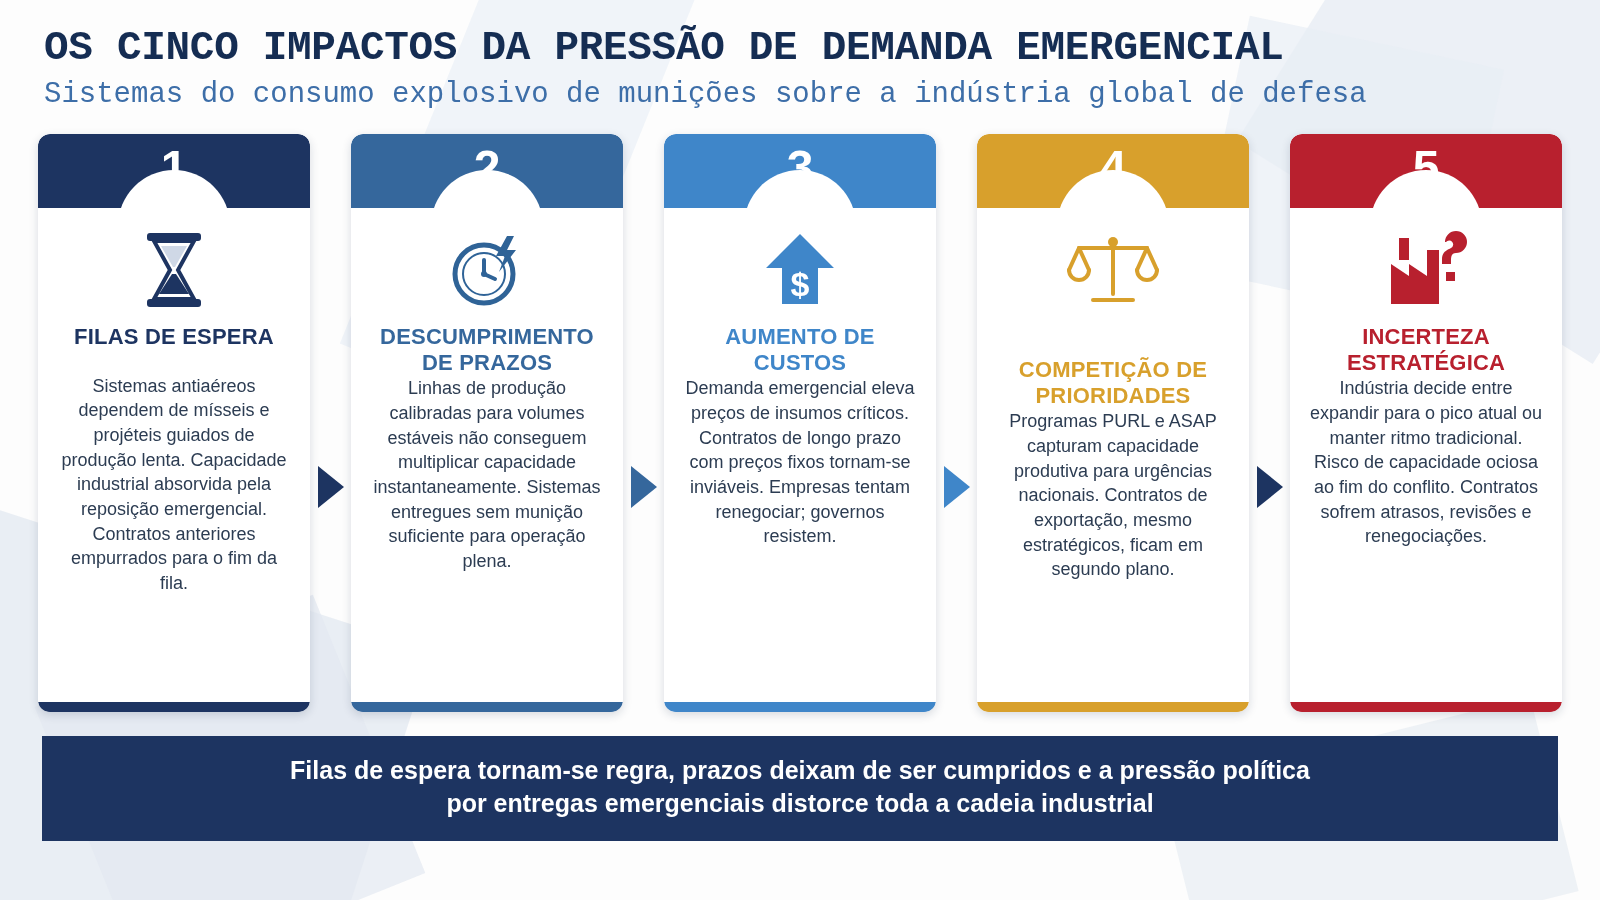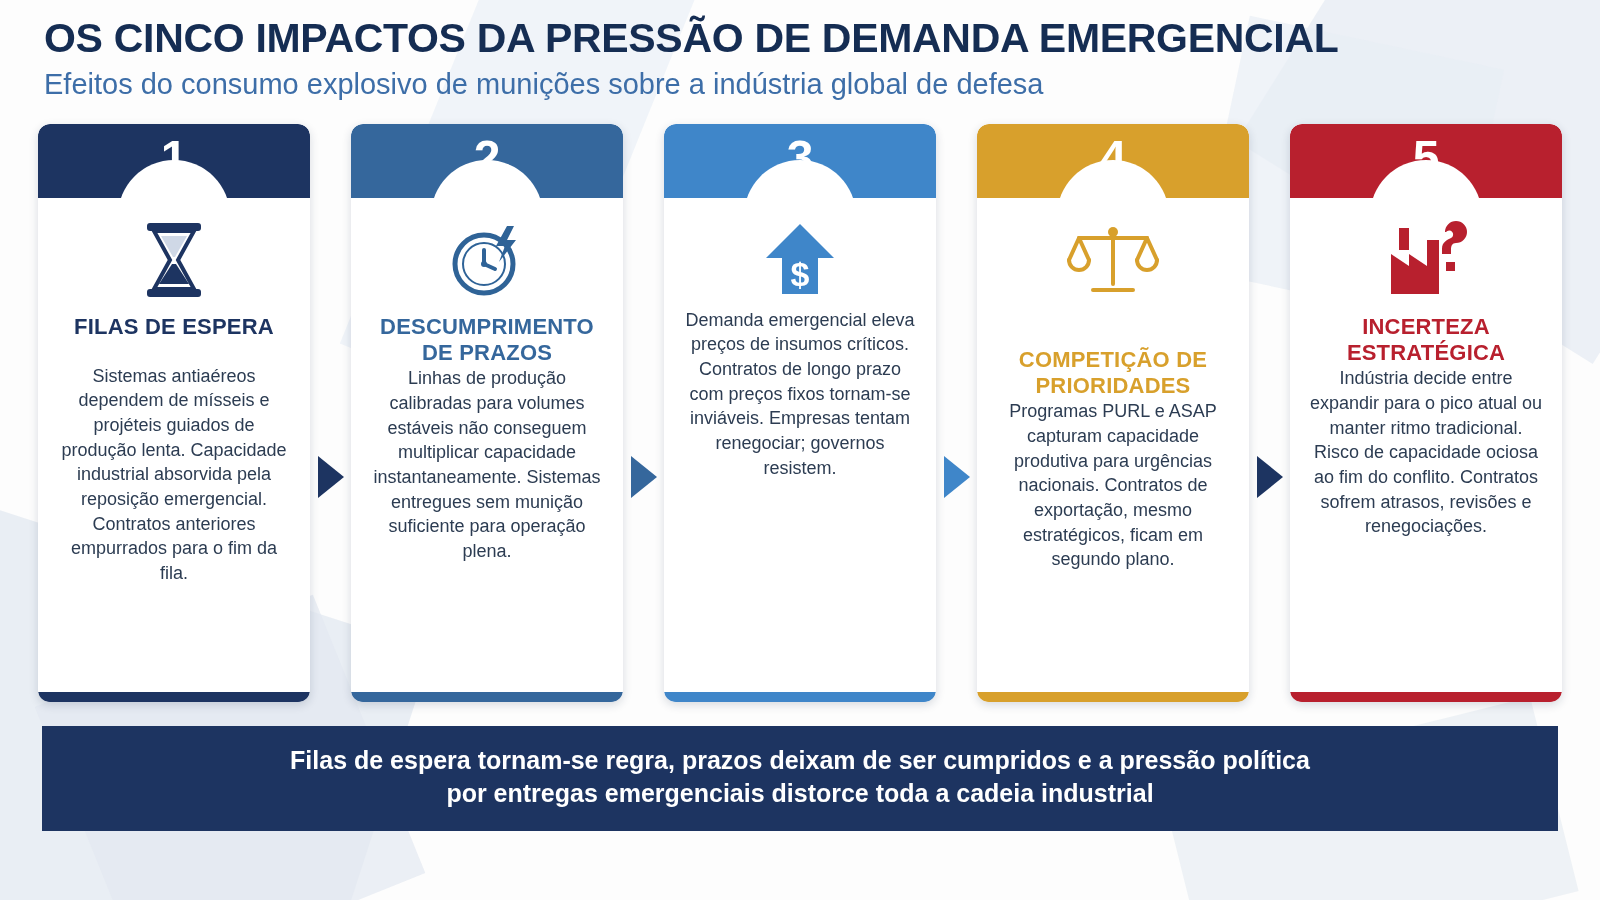--- a/index.html
+++ b/index.html
@@ -34,21 +34,22 @@
 
   .page {
     position: relative;
     width: 1600px;
     height: 900px;
     box-sizing: border-box;
     padding: 0;
   }
 
   .header {
-    padding: 16px 44px 0 44px;
+    padding: 26px 44px 0 44px;
+    font-family: Liberation Mono, monospace;
   }
   .title {
     font-size: 41px;
     font-weight: bold;
     color: #152d53;
     letter-spacing: -0.3px;
     line-height: 1.08;
     white-space: nowrap;
   }
   .subtitle {
@@ -194,21 +195,21 @@
   <div class="bg-shape s3"></div>
   <div class="bg-shape s4"></div>
   <div class="bg-shape s5"></div>
   <div class="bg-shape s6"></div>
 </div>
 
 <div class="page">
 
   <div class="header">
     <div class="title">OS CINCO IMPACTOS DA PRESSÃO DE DEMANDA EMERGENCIAL</div>
-    <div class="subtitle">Efeitos do consumo explosivo de munições sobre a indústria global de defesa</div>
+    <div class="subtitle">Sistemas do consumo explosivo de munições sobre a indústria global de defesa</div>
   </div>
 
   <div class="cards">
 
     <div class="card-wrap">
       <div class="card">
         <div class="card-top" style="background:#1d3461;">
           <div class="notch"></div>
           <div class="num">1</div>
         </div>
@@ -258,20 +259,21 @@
         <div class="card-top" style="background:#3f86c9;">
           <div class="notch"></div>
           <div class="num">3</div>
         </div>
         <div class="icon-box">
           <svg width="80" height="80" viewBox="0 0 80 80">
             <path d="M40 4 L74 38 L58 38 L58 74 L22 74 L22 38 L6 38 Z" fill="#3f86c9"></path>
             <text x="40" y="66" font-family="Liberation Sans, sans-serif" font-size="34" font-weight="bold" fill="#ffffff" text-anchor="middle">$</text>
           </svg>
         </div>
+        <div class="card-title" style="color:#3f86c9;">AUMENTO DE CUSTOS</div>
         <div class="card-body">Demanda emergencial eleva preços de insumos críticos. Contratos de longo prazo com preços fixos tornam-se inviáveis. Empresas tentam renegociar; governos resistem.</div>
         <div class="card-bottom" style="background:#3f86c9;"></div>
       </div>
     </div>
 
     <div class="arrow a3"></div>
 
     <div class="card-wrap">
       <div class="card">
         <div class="card-top" style="background:#d8a02c;">

